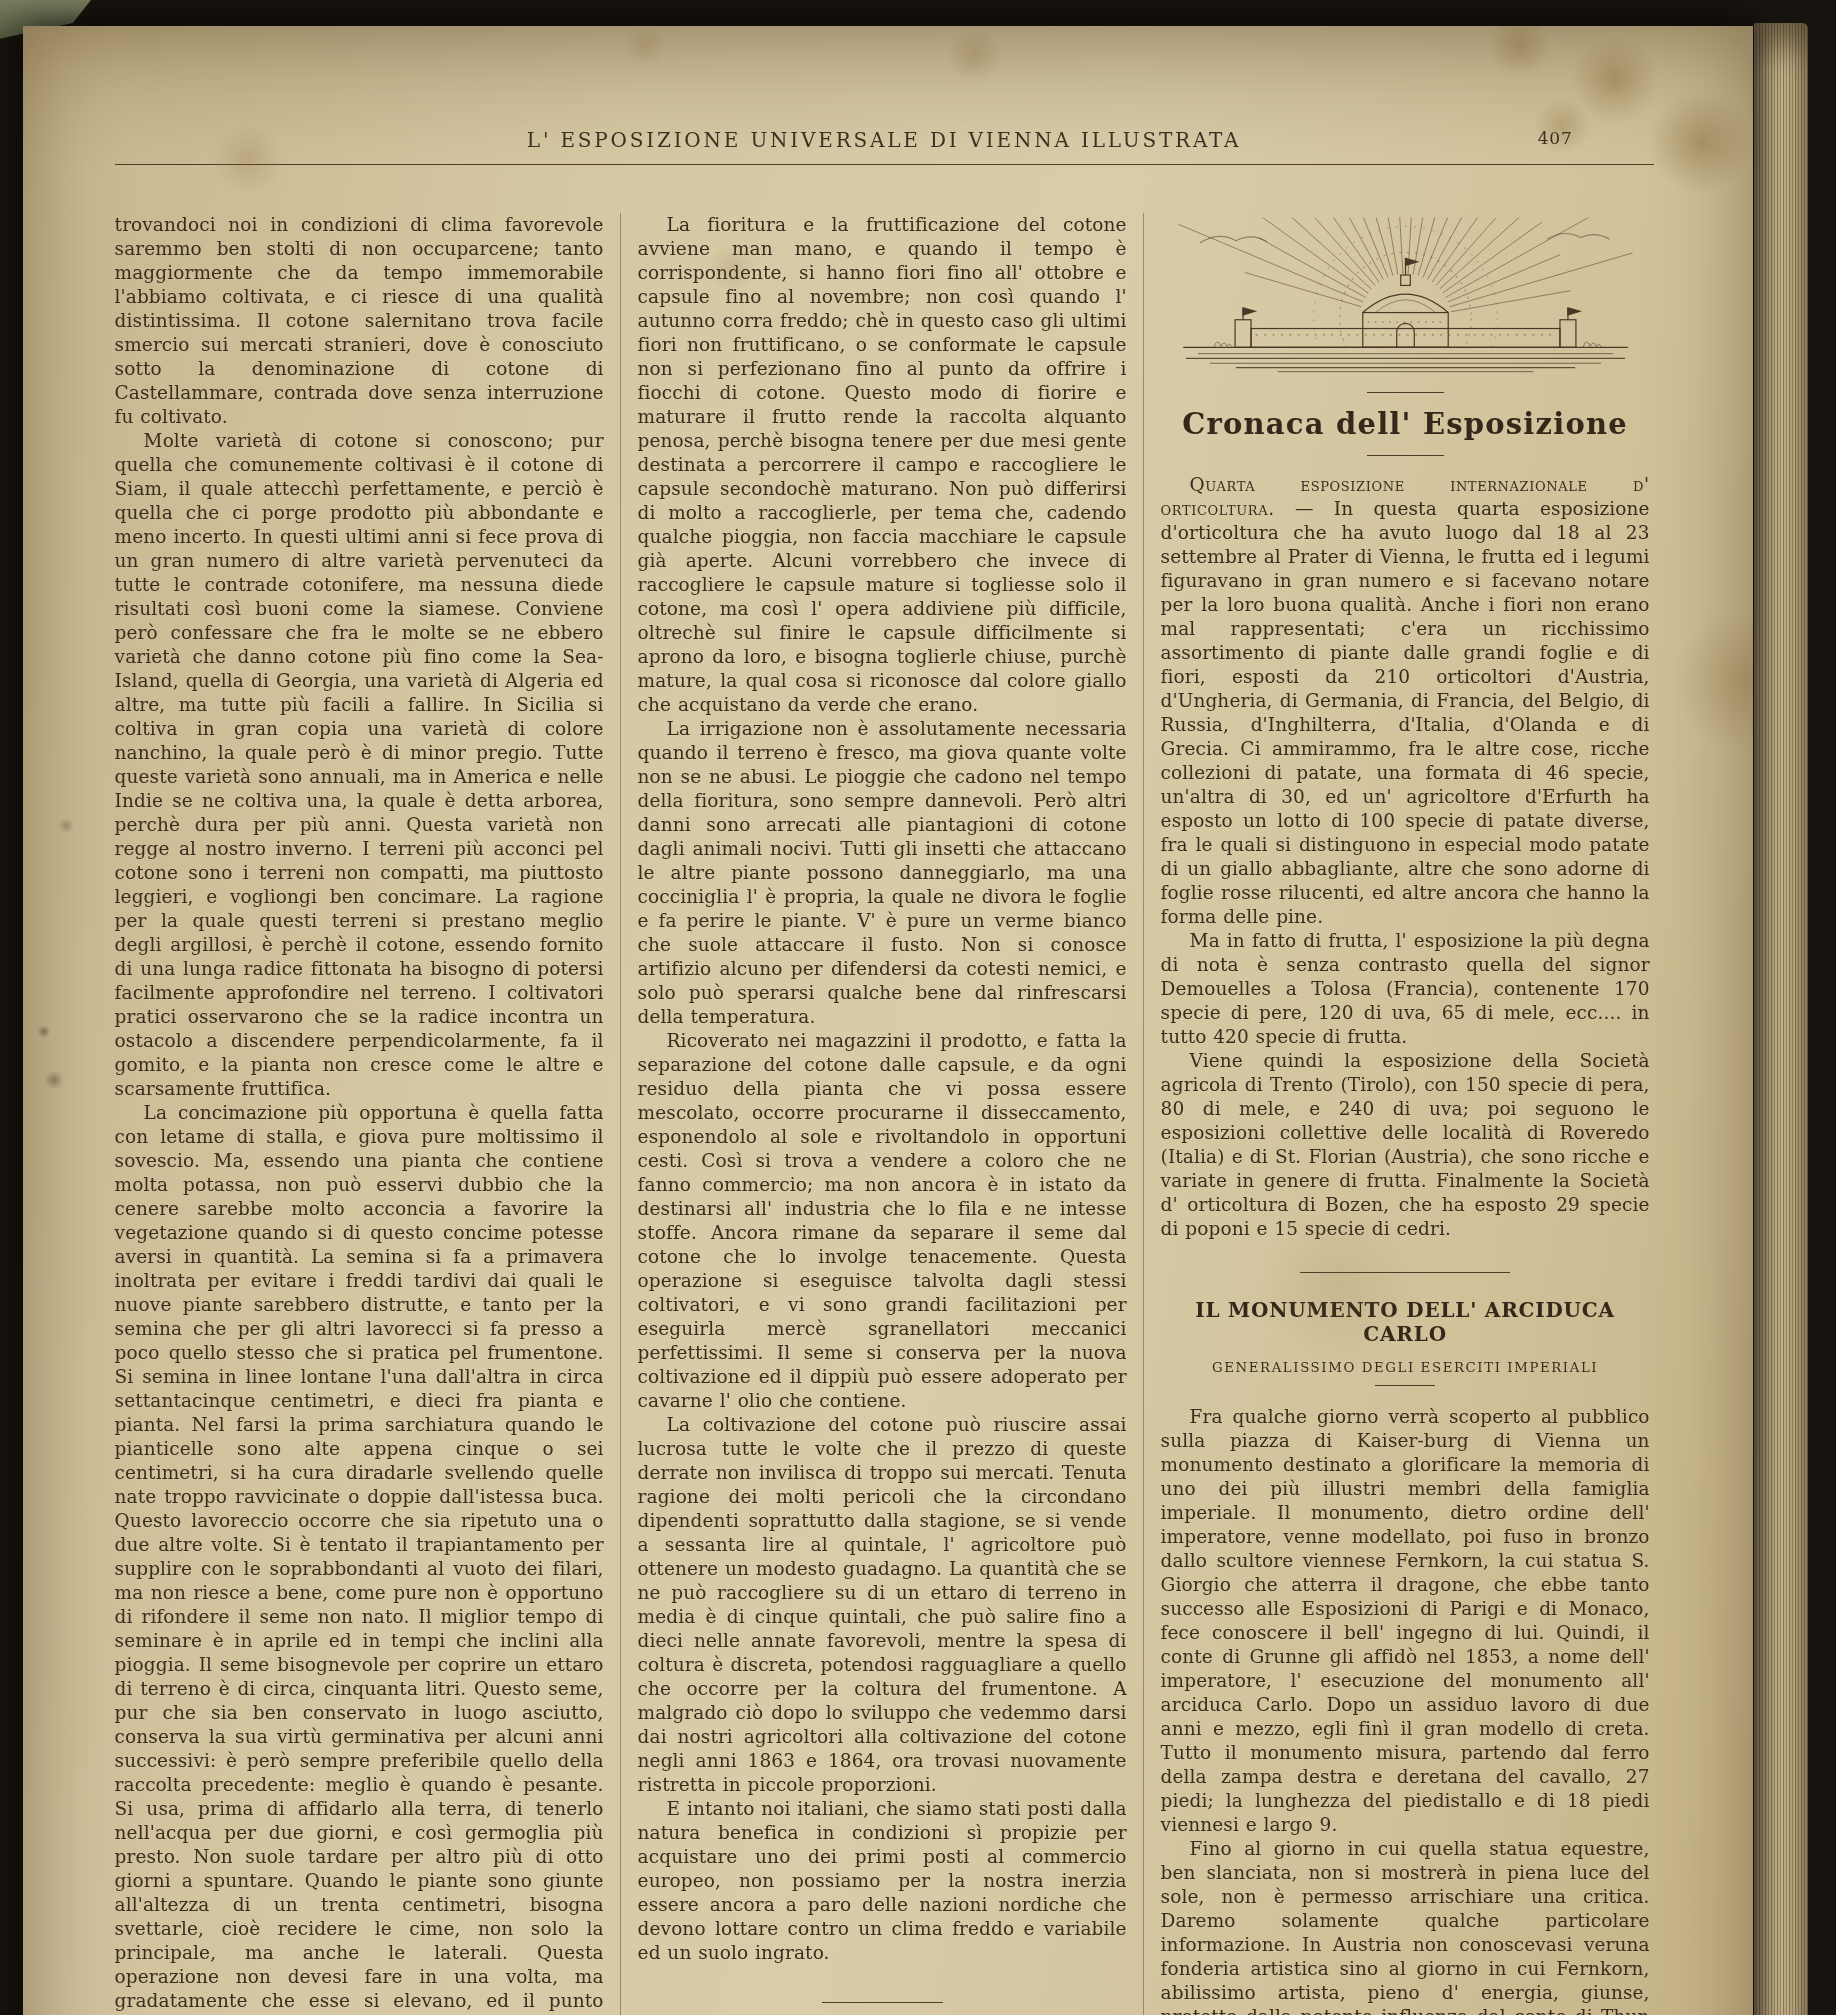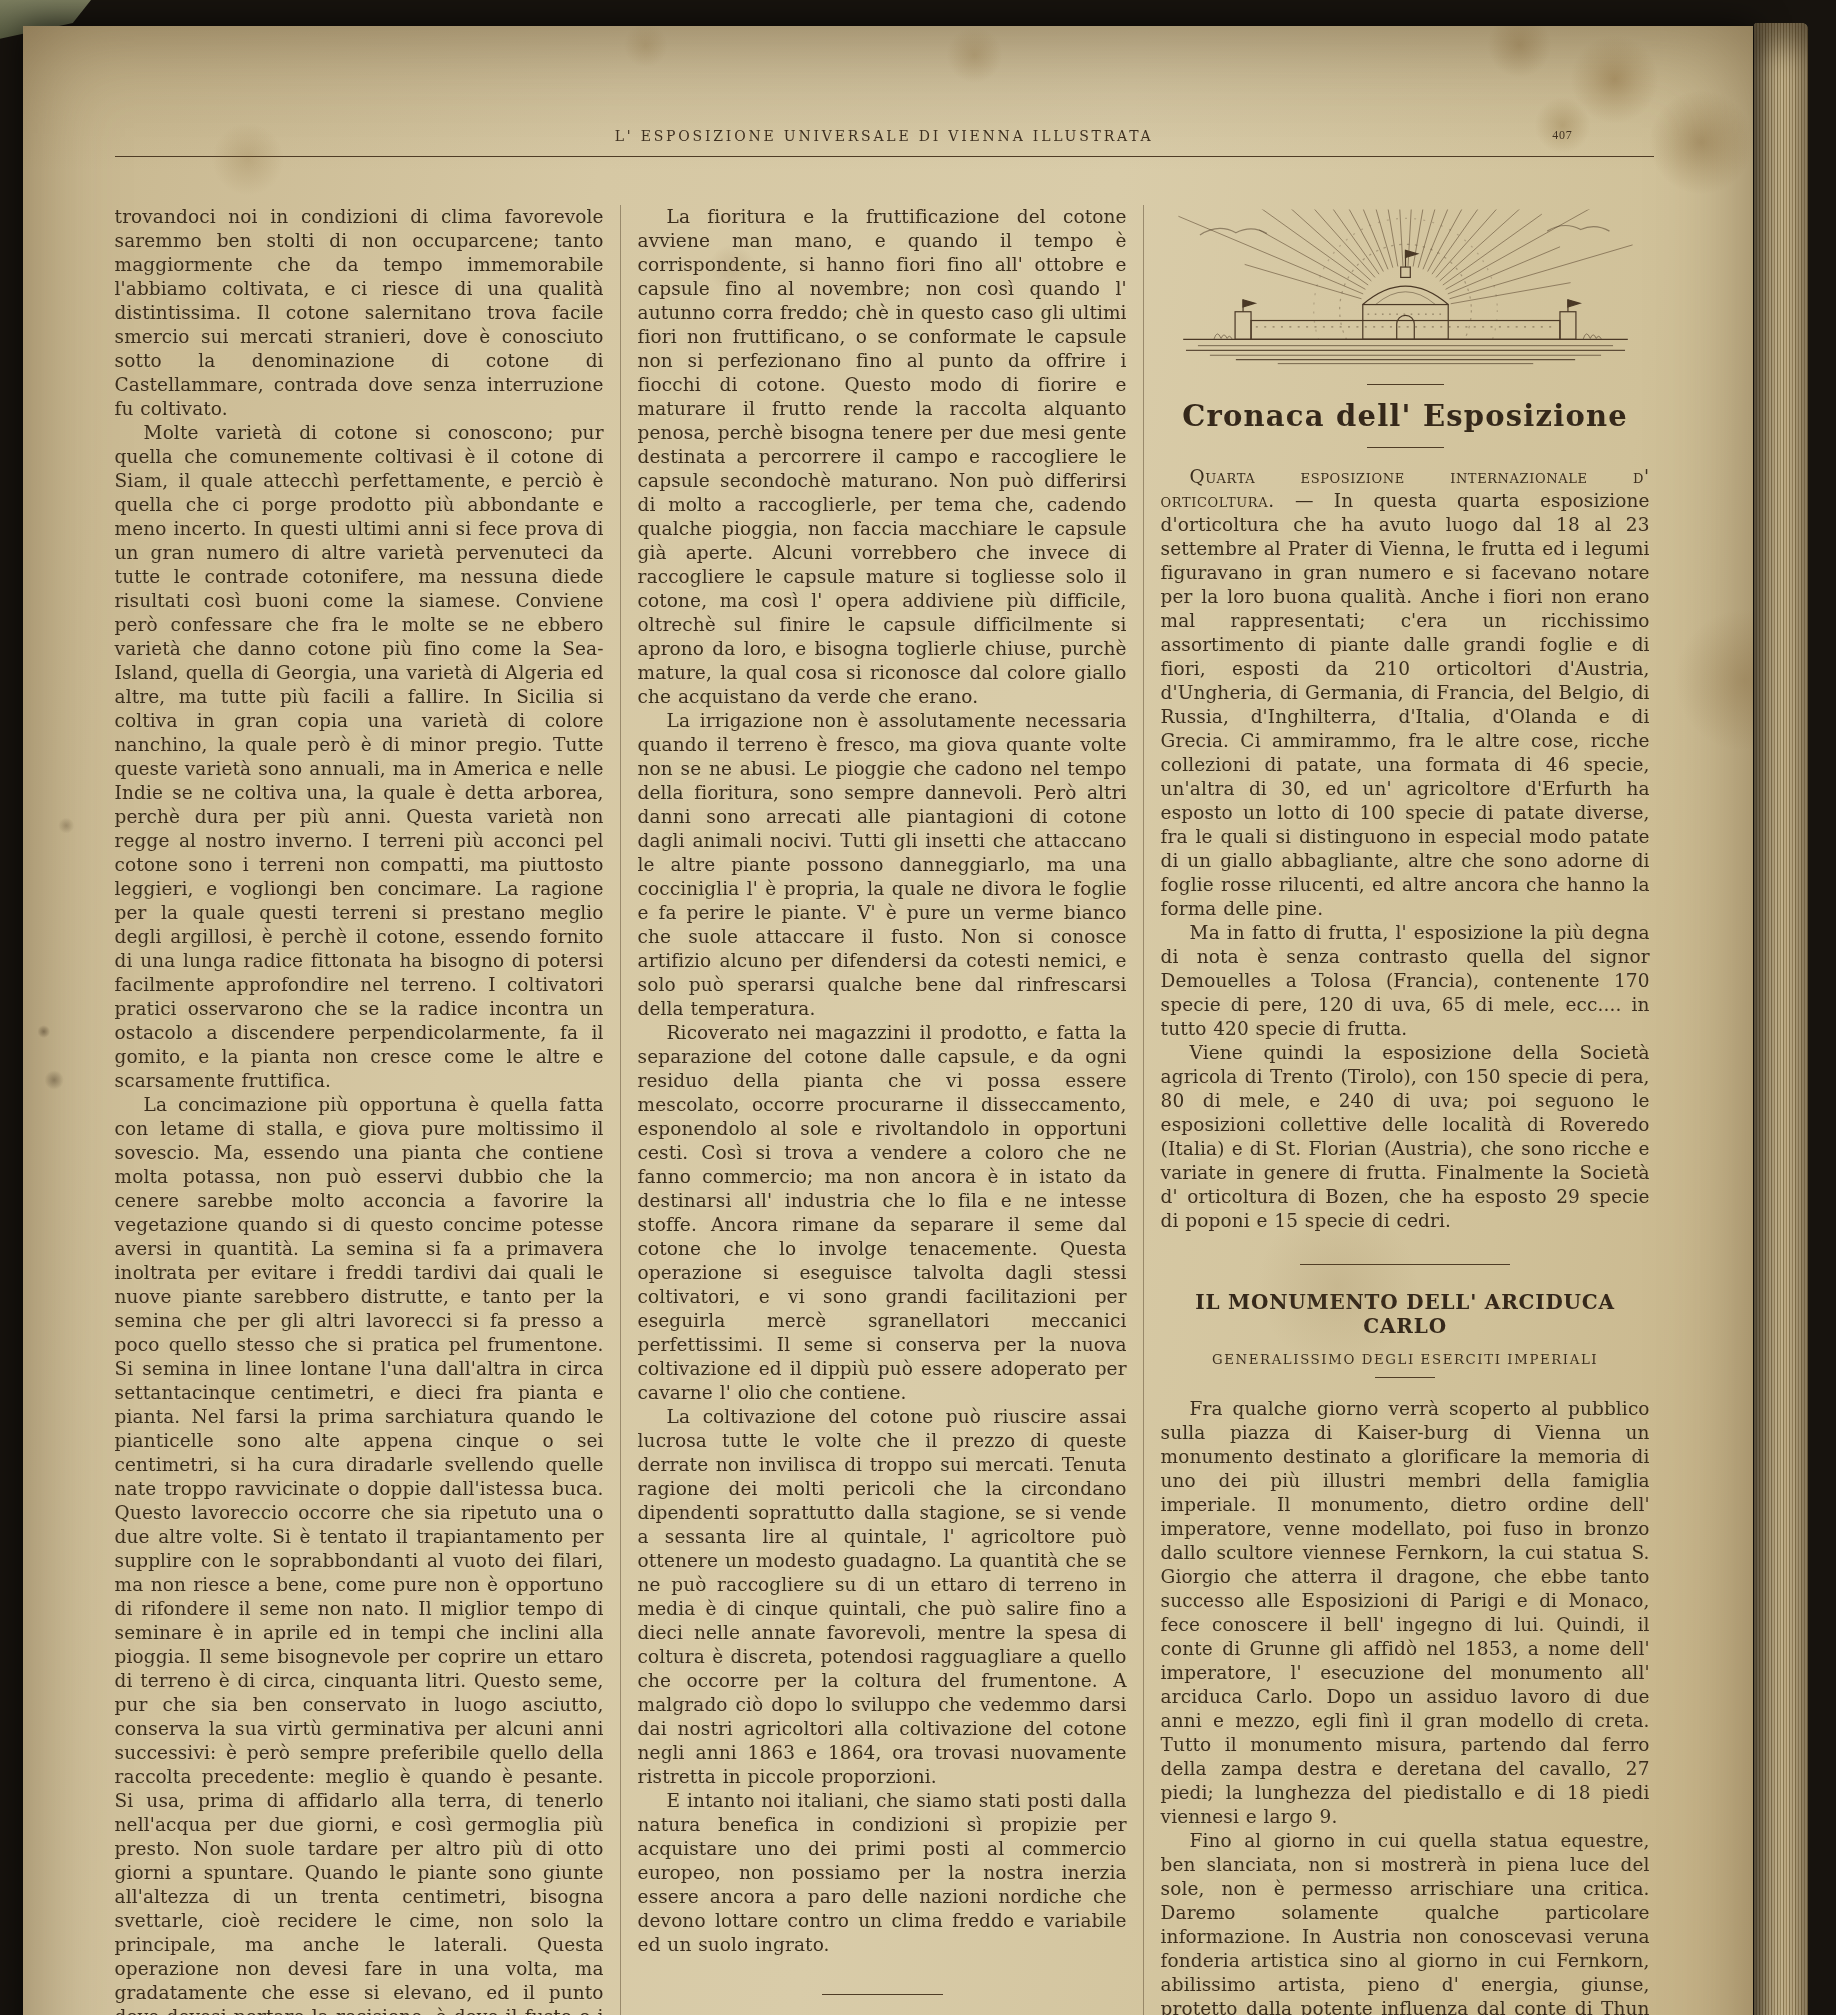--- a/index.html
+++ b/index.html
@@ -45,22 +45,22 @@
       radial-gradient(circle at 41% 10%, rgba(110,84,44,.16) 0, rgba(0,0,0,0) 24px),
       radial-gradient(circle at 1.2% 41.5%, rgba(55,40,22,.45) 0, rgba(0,0,0,0) 6.4px),
       radial-gradient(circle at 1.8% 43.5%, rgba(55,40,22,.38) 0, rgba(0,0,0,0) 9.7px),
       radial-gradient(circle at 2.5% 33%, rgba(70,52,28,.30) 0, rgba(0,0,0,0) 8px),
       radial-gradient(circle at 8% 89%, rgba(120,90,45,.20) 0, rgba(0,0,0,0) 52px),
       radial-gradient(circle at 28% 97.5%, rgba(120,90,45,.18) 0, rgba(0,0,0,0) 44px),
       radial-gradient(circle at 55% 99%, rgba(100,76,40,.22) 0, rgba(0,0,0,0) 64px),
       radial-gradient(circle at 76% 52%, rgba(120,92,48,.12) 0, rgba(0,0,0,0) 81px);
   }
   .masthead{position:relative;text-align:center;color:#3e3020;}
-  .masthead-title{font-size:14px;letter-spacing:2.8px;display:inline-block;text-align:right;}
-  .page-number{position:absolute;right:81px;top:0;font-size:12px;letter-spacing:0.8px;font-family:Liberation Serif, serif;}
+  .masthead-title{font-size:20px;letter-spacing:2.8px;display:inline-block;text-align:right;}
+  .page-number{position:absolute;right:81px;top:0;font-size:17px;letter-spacing:0.8px;}
   .masthead-rule{border:0;border-top:1.6px solid #4e3c26;margin:12px 0 0 0;height:0;}
   .columns{display:flex;margin-top:48px;color:#3b2d1d;}
   .col{width:489px;flex:0 0 auto;}
   .col + .col{margin-left:16px;padding-left:17px;border-left:1.2px solid rgba(78,60,38,.45);}
   p.body{
     margin:0;font-size:18.5px;line-height:24px;text-align:justify;text-indent:29px;
     hyphens:auto;letter-spacing:0.1px;word-spacing:0.8px;
   }
   p.body.first{text-indent:0;}
   p.body.lead{margin-top:17.7px;}

